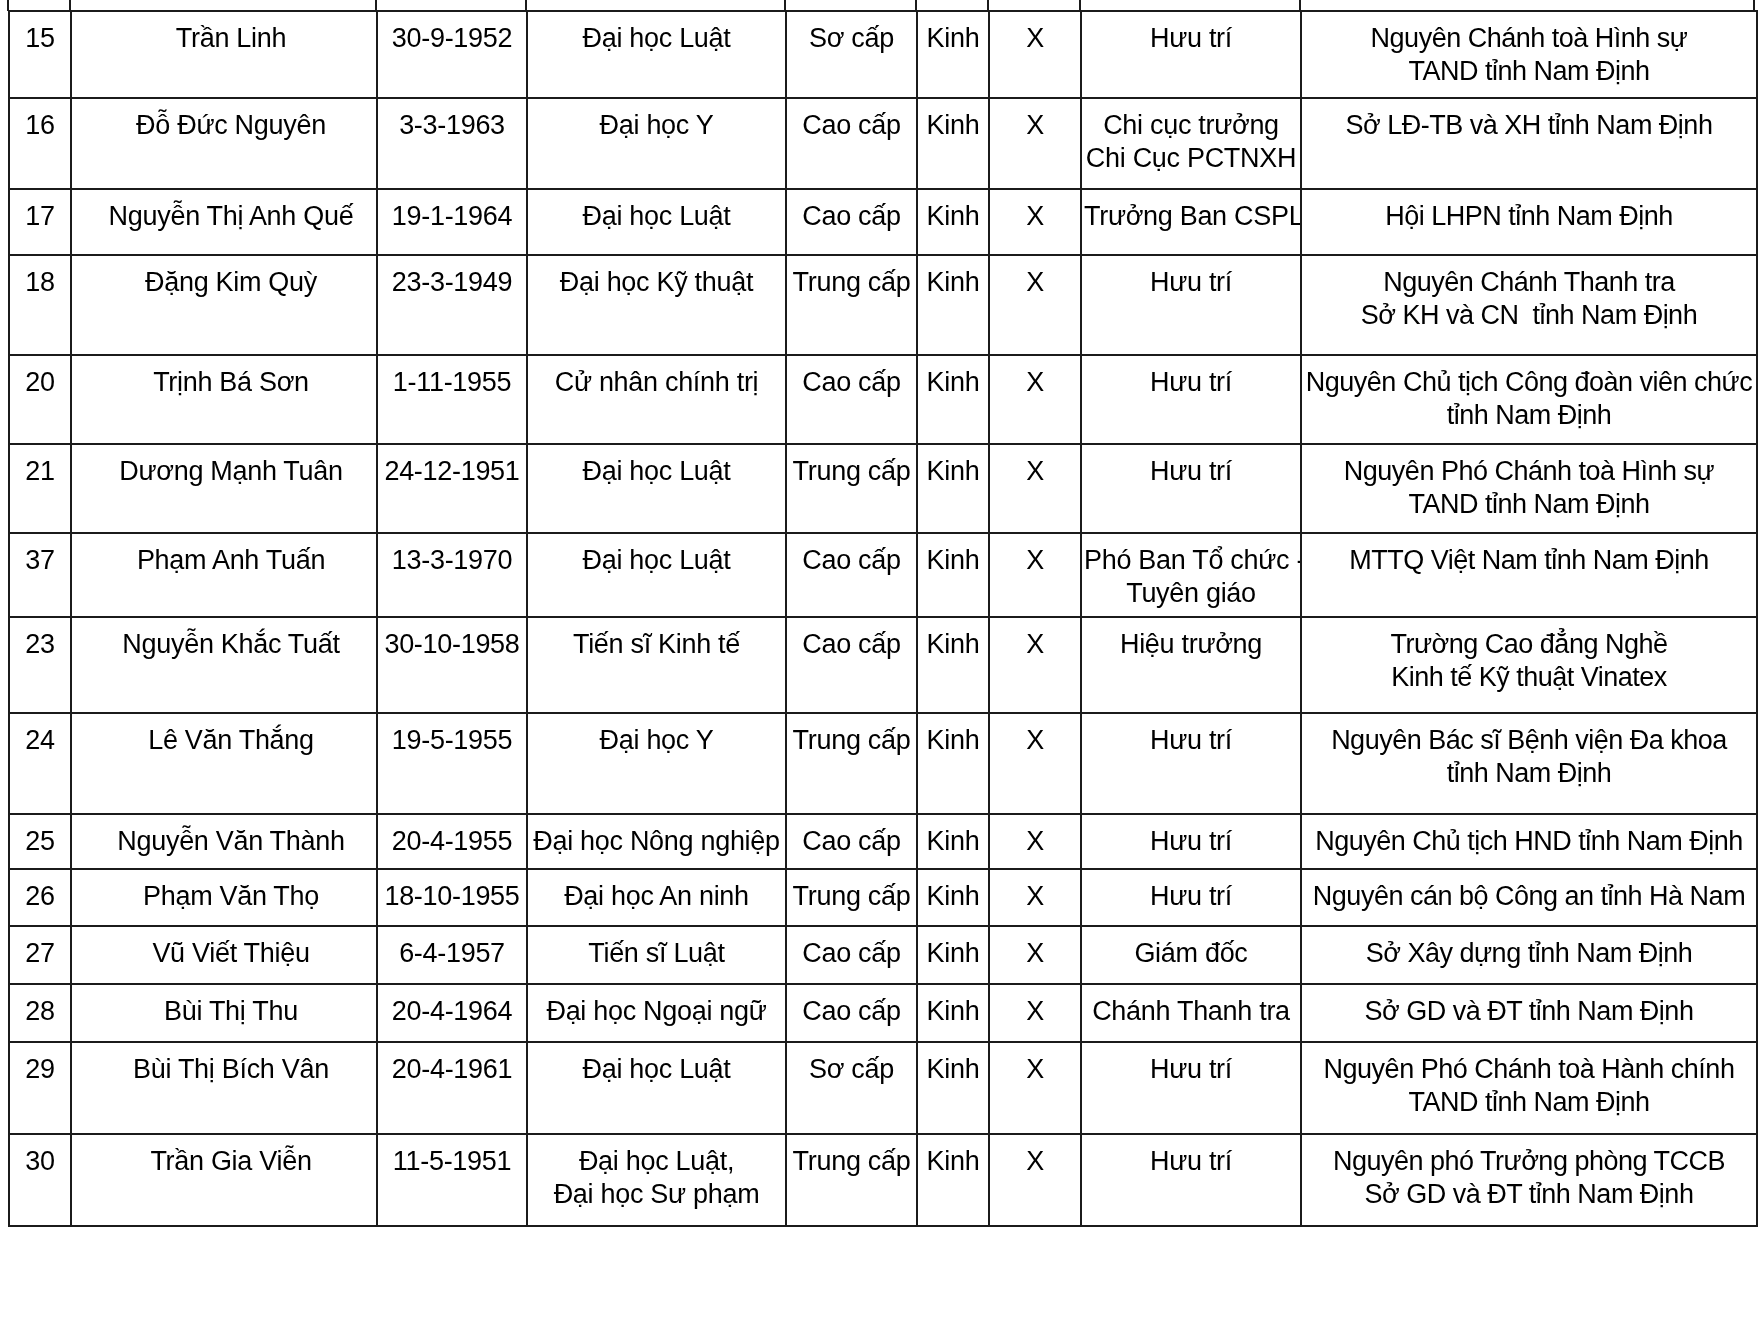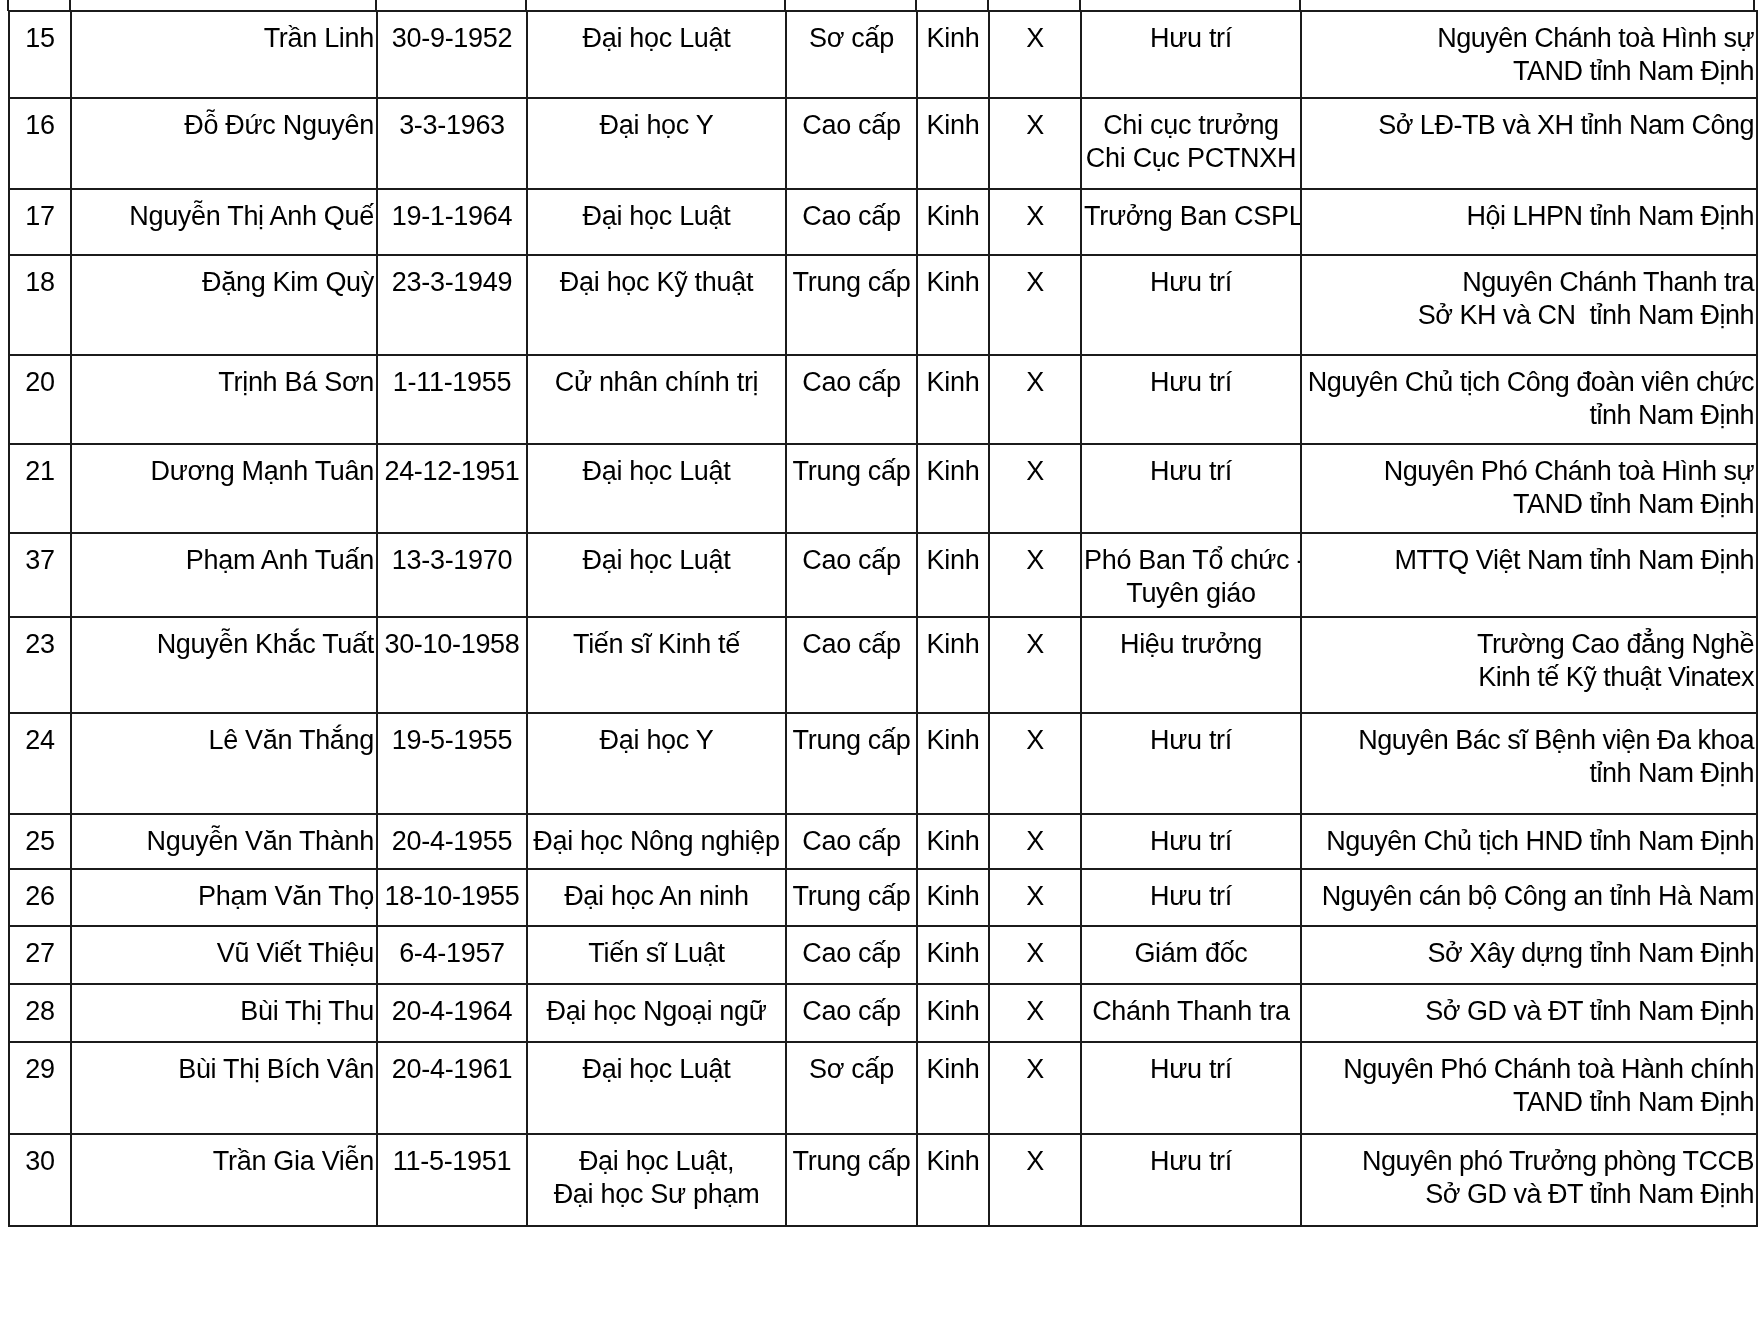--- a/index.html
+++ b/index.html
@@ -18,22 +18,22 @@
   }
   table.grid td{
     border:2px solid #1b1b1b;
     vertical-align:top;
     padding:10px 2px 0 2px;
     font-size:27px;line-height:33px;letter-spacing:-0.3px;
     text-align:center;
     white-space:pre;
     overflow:hidden;
   }
-  table.grid td.c-name{text-align:right;padding-left:16px;}
-  table.grid td.c-work{letter-spacing:-0.5px;text-align:right;}
+  table.grid td.c-name{text-align:center;padding-left:16px;}
+  table.grid td.c-work{letter-spacing:-0.5px;}
 </style>
 </head>
 <body>
 
 <div class="sheet">
 
   <div class="stub" style="left:7px"></div>
   <div class="stub" style="left:69px"></div>
   <div class="stub" style="left:375px"></div>
   <div class="stub" style="left:525px"></div>
@@ -72,21 +72,21 @@
       <tr style="height:91px">
         <td>16</td>
         <td class="c-name">Đỗ Đức Nguyên</td>
         <td>3-3-1963</td>
         <td>Đại học Y</td>
         <td>Cao cấp</td>
         <td>Kinh</td>
         <td>X</td>
         <td>Chi cục trưởng
 Chi Cục PCTNXH</td>
-        <td class="c-work">Sở LĐ-TB và XH tỉnh Nam Công</td>
+        <td class="c-work">Sở LĐ-TB và XH tỉnh Nam Định</td>
       </tr>
       <tr style="height:66px">
         <td>17</td>
         <td class="c-name">Nguyễn Thị Anh Quế</td>
         <td>19-1-1964</td>
         <td>Đại học Luật</td>
         <td>Cao cấp</td>
         <td>Kinh</td>
         <td>X</td>
         <td>Trưởng Ban CSPL</td>

